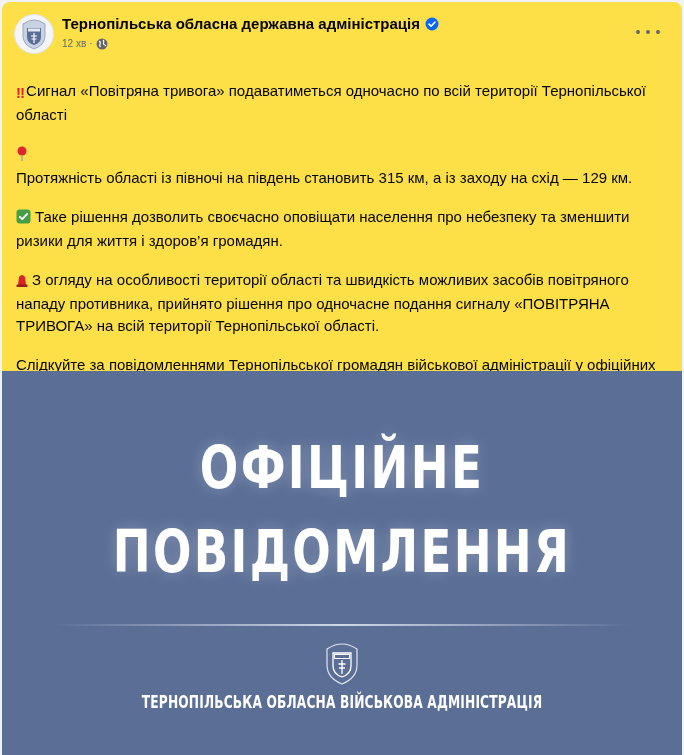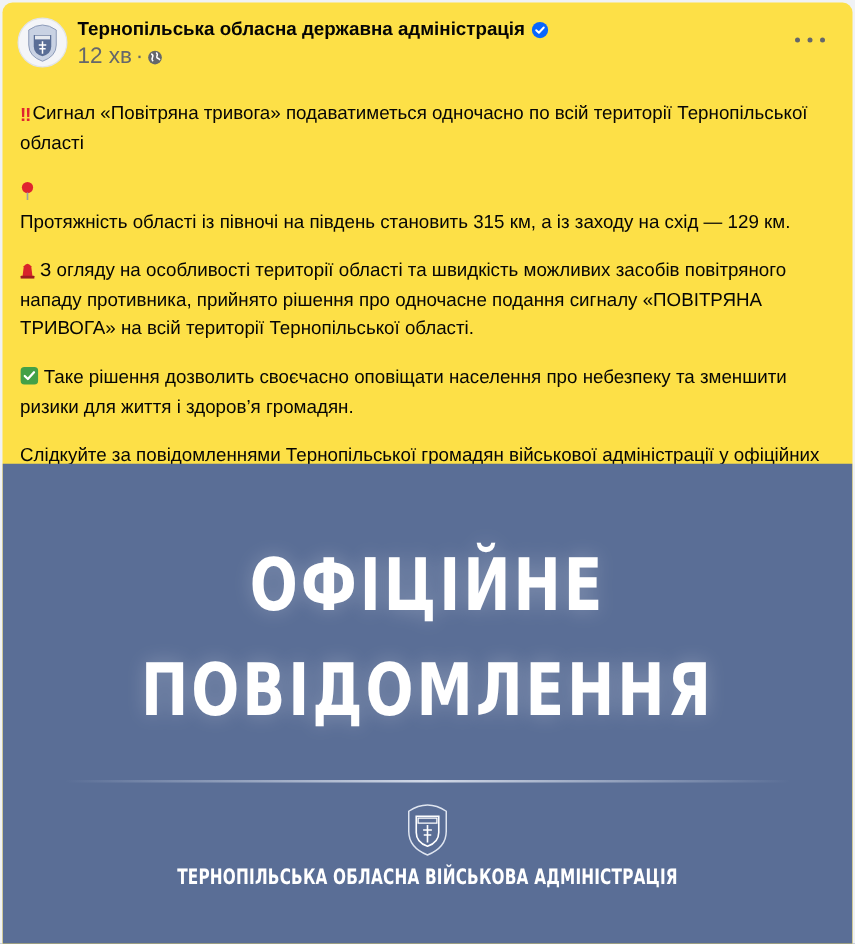--- a/index.html
+++ b/index.html
@@ -22,22 +22,22 @@
       box-sizing: border-box; display: flex; align-items: center; justify-content: center;
     }
     .author {
       position: absolute; left: 60px; top: 13px;
       font-size: 15px; font-weight: bold; color: #050505; line-height: 18px;
       display: flex; align-items: center; gap: 5px;
     }
     .verified { width: 14px; height: 14px; display: inline-block; }
     .meta {
       position: absolute; left: 60px; top: 34px;
-      font-size: 18px; color: #65676b; line-height: 16px;
-      display: flex; align-items: flex-end; gap: 3px;
+      font-size: 10px; color: #65676b; line-height: 16px;
+      display: flex; align-items: center; gap: 3px;
     }
     .globe { width: 12px; height: 12px; display: inline-block; }
     .more {
       position: absolute; right: 22px; top: 22px; width: 24px; height: 16px;
       display: flex; align-items: center; justify-content: space-between; cursor: pointer;
     }
     .more span { width: 4px; height: 4px; border-radius: 50%; background: #65676b; display: block; }
 
     .body {
       position: absolute; left: 14px; top: 61px; width: 650px;
@@ -116,33 +116,33 @@
       <span class="emoji">
         <svg width="12" height="15" viewBox="0 0 12 15">
             <circle cx="6" cy="5" r="4.5" fill="#e0242f"></circle>
             <line x1="6" y1="9" x2="6" y2="15" stroke="#9aa0a6" stroke-width="1.3"></line>
           </svg>
       </span><br>
       <span>Протяжність області із півночі на південь становить 315 км, а із заходу на схід — 129 км.</span>
     </p>
     <p class="para">
       <span class="emoji">
+        <svg width="15" height="15" viewBox="0 0 15 15">
+            <rect x="0.5" y="0.5" width="14" height="14" rx="3" fill="#43a047"></rect>
+            <path d="M3.8 7.8 L6.3 10.2 L11.2 4.8" stroke="#ffffff" stroke-width="1.8" fill="none" stroke-linecap="round" stroke-linejoin="round"></path>
+          </svg>
+      </span><span>Таке рішення дозволить своєчасно оповіщати населення про небезпеку та зменшити ризики для життя і здоров’я громадян.</span>
+    </p>
+    <p class="para">
+      <span class="emoji">
         <svg width="12" height="14" viewBox="0 0 12 14">
             <path d="M2 12 L3 4 Q6 0 9 4 L10 12 Z" fill="#d8232a"></path>
             <rect x="0.5" y="11.5" width="11" height="2.5" rx="0.5" fill="#9e1b20"></rect>
           </svg>
       </span><span>З огляду на особливості території області та швидкість можливих засобів повітряного нападу противника, прийнято рішення про одночасне подання сигналу «ПОВІТРЯНА ТРИВОГА» на всій території Тернопільської області.</span>
-    </p>
-    <p class="para">
-      <span class="emoji">
-        <svg width="15" height="15" viewBox="0 0 15 15">
-            <rect x="0.5" y="0.5" width="14" height="14" rx="3" fill="#43a047"></rect>
-            <path d="M3.8 7.8 L6.3 10.2 L11.2 4.8" stroke="#ffffff" stroke-width="1.8" fill="none" stroke-linecap="round" stroke-linejoin="round"></path>
-          </svg>
-      </span><span>Таке рішення дозволить своєчасно оповіщати населення про небезпеку та зменшити ризики для життя і здоров’я громадян.</span>
     </p>
     <p class="para">
       <span>Слідкуйте за повідомленнями Тернопільської громадян військової адміністрації у офіційних джерелах інформації.</span>
     </p>
     <p class="para">
       <span>Зберігайте спокій, дійте злагоджено та відповідально — це допоможе зберегти життя.</span>
     </p>
   </div>
 
   <div class="banner">

